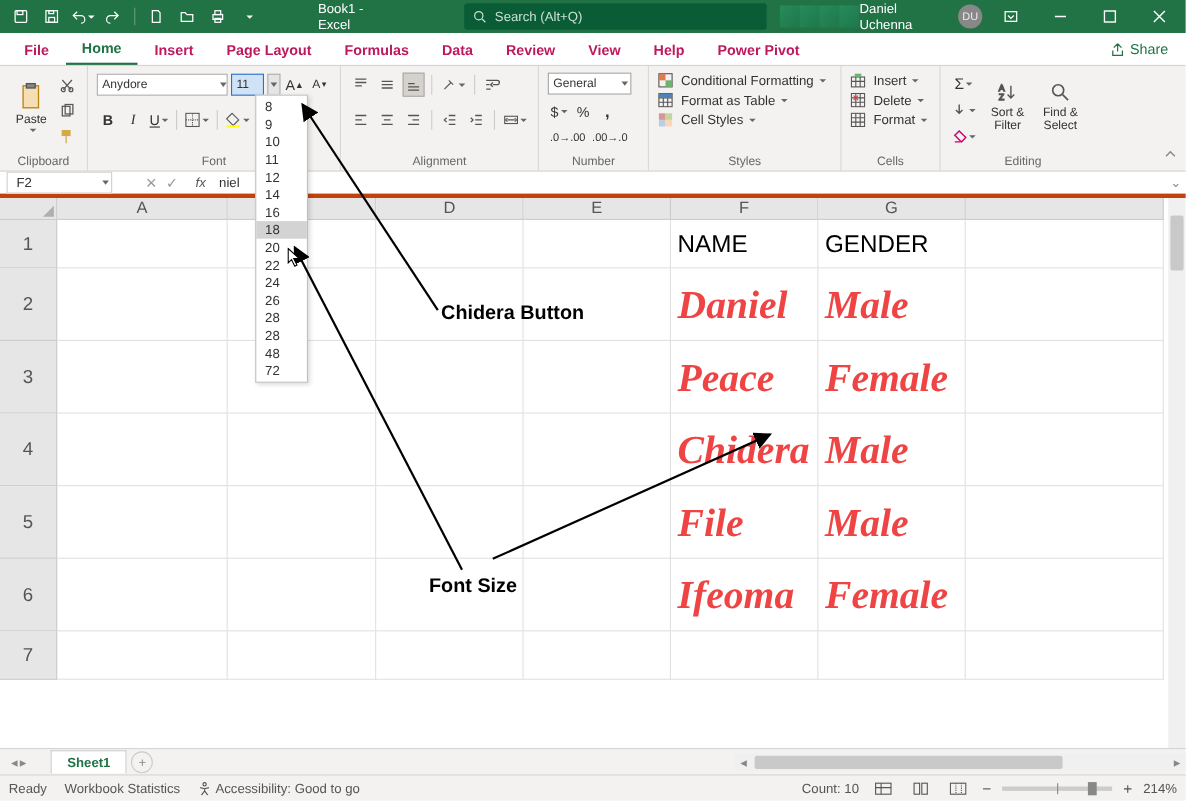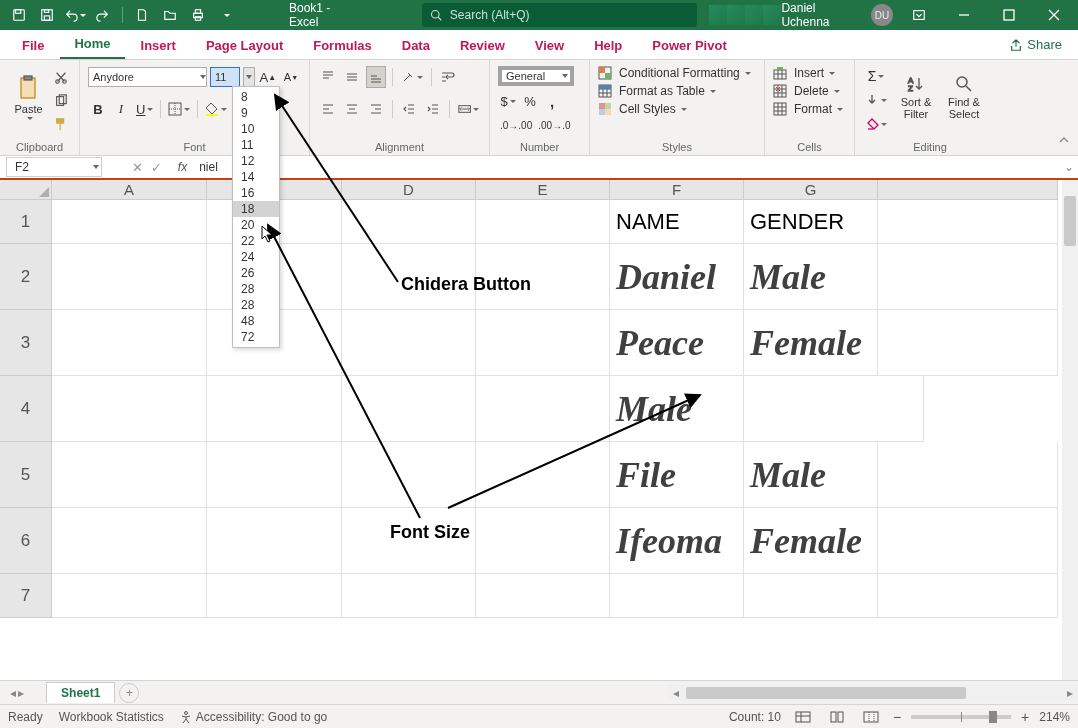--- a/index.html
+++ b/index.html
@@ -34,48 +34,48 @@
   .rib-row { display:flex; align-items:center; gap:3px; }
   .rib-btn { min-width:20px; height:22px; display:flex; align-items:center; justify-content:center; padding:0 2px; }
   .fontbox { width:120px; height:20px; border:1px solid #adadad; background:#fff; padding-left:4px; font-size:11px; display:flex; align-items:center; justify-content:space-between; }
   .sizebox { width:30px; height:20px; border:1px solid #2d72c8; background:#d0e2f6; padding-left:4px; font-size:11px; display:flex; align-items:center; }
   .sizebox-dd { width:12px; height:20px; border:1px solid #adadad; background:#e5e5e5; display:flex; align-items:center; justify-content:center; }
   .caret { width:0; height:0; border-left:3px solid transparent; border-right:3px solid transparent; border-top:4px solid #666; }
   .caret-s { width:0; height:0; border-left:3px solid transparent; border-right:3px solid transparent; border-top:3px solid #666; margin-left:2px; }
   
   .big-btn { display:flex; flex-direction:column; align-items:center; justify-content:center; width:42px; height:66px; gap:2px; font-size:11px; }
   
-  .numfmt { width:76px; height:20px; border:4px solid #a3a3a3; background:#fff; padding-left:4px; font-size:11px; display:flex; align-items:center; justify-content:space-between; padding-right:2px; }
+  .numfmt { width:76px; height:20px; border:1px solid #a3a3a3; background:#fff; padding-left:4px; font-size:11px; display:flex; align-items:center; justify-content:space-between; padding-right:2px; }
   
   
   .size-dd { position:absolute; left:232px; top:26px; width:48px; background:#fff; border:1px solid #c0c0c0; box-shadow: 2px 2px 4px rgba(0,0,0,0.15); z-index:100; padding:2px 0; }
   .size-dd-item { padding:1px 8px; font-size:12px; color:#333; }
   .size-dd-item.hov { background:#d3d3d3; }
   
   
-  .fbar { height:24px; border-bottom:2px solid #c2410c; display:flex; align-items:center; background:#fff; }
+  .fbar { height:24px; border-bottom:4px solid #c2410c; display:flex; align-items:center; background:#fff; }
   .namebox { width:96px; height:20px; border:1px solid #cfcfcf; margin-left:6px; display:flex; align-items:center; justify-content:space-between; padding-left:8px; padding-right:2px; font-size:12px; background:#fff; }
   .fbar-btns { display:flex; align-items:center; gap:8px; margin-left:30px; color:#999; }
   .fbar-fx { font-style:italic; color:#555; margin-left:8px; }
   .fbar-text { margin-left:12px; font-size:12px;text-align:center; }
   .fbar-expand { margin-left:auto; width:18px; text-align:center; color:#888; }
   
   
   .grid-wrap { position:absolute; top:180px; left:0; right:0; bottom:48px; overflow:hidden; background:#fff; }
   .col-headers { display:flex; height:20px; position:absolute; top:0; left:0; }
   .sel-corner { width:52px; height:20px; background:#e6e6e6; border-right:1px solid #ccc; border-bottom:1px solid #ccc; position:relative; }
   .sel-corner::after { content:''; position:absolute; right:2px; bottom:2px; width:0; height:0; border-right:10px solid #b0b0b0; border-top:10px solid transparent; }
   .col-h { height:20px; background:#e6e6e6; border-right:1px solid #ccc; border-bottom:1px solid #ccc; display:flex; align-items:center; justify-content:center; font-size:15px; color:#555; }
   .row-headers { position:absolute; left:0; top:20px; }
   .row-h { width:52px; background:#e6e6e6; border-right:1px solid #ccc; border-bottom:1px solid #ccc; display:flex; align-items:center; justify-content:center; font-size:17px; color:#555; }
   .cells { position:absolute; left:52px; top:20px; }
   .cell-row { display:flex; }
   .cell { border-right:1px solid #e1e1e1; border-bottom:1px solid #e1e1e1; padding:2px 6px; display:flex; align-items:center; overflow:hidden; white-space:nowrap; }
   .hdr-cell { font-size:22px; font-weight:400; color:#000; }
-  .script-cell { font-family: 'Brush Script MT', cursive; font-size:36px; font-weight:700; color:#404040; font-style:italic; }
+  .script-cell { font-family: 'Brush Script MT', cursive; font-size:36px; font-weight:700; color:#ef4444; font-style:italic; }
   .vscroll { position:absolute; right:0; top:0; width:16px; bottom:0; background:#f0f0f0; }
   .vscroll-thumb { position:absolute; left:2px; right:2px; top:16px; height:50px; background:#c9c9c9; border-radius:2px; }
   
   
   .sheettabs { position:absolute; left:0; right:0; bottom:24px; height:24px; background:#f3f2f1; border-top:1px solid #d4d4d4; display:flex; align-items:center; }
   .sheettab-nav { display:flex; gap:2px; padding:0 10px; color:#888; }
   .sheettab { background:#fff; border:1px solid #ccc; border-bottom:none; padding:3px 14px; font-size:12px;margin-left:12px; }
   .sheettab.active { font-weight:600; color:#217346; }
   .sheet-add { width:20px; height:20px; border:1px solid #ccc; border-radius:50%; display:flex; align-items:center; justify-content:center; margin-left:4px; color:#888; }
   .hscroll { margin-left:auto; flex:0 0 410px; height:16px; background:#f0f0f0; display:flex; align-items:center; position:relative; }
@@ -575,20 +575,21 @@
       <div class="cell" style="width:134px; height:66px;"></div>
       <div class="cell script-cell" style="width:134px; height:66px;">Peace</div>
       <div class="cell script-cell" style="width:134px; height:66px;">Female</div>
       <div class="cell" style="width:180px; height:66px;"></div>
     </div>
     <div class="cell-row">
       <div class="cell" style="width:155px; height:66px;"></div>
       <div class="cell" style="width:135px; height:66px;"></div>
       <div class="cell" style="width:134px; height:66px;"></div>
       <div class="cell" style="width:134px; height:66px;"></div>
+      <div class="cell script-cell" style="width:134px; height:66px;">Chidera</div>
       <div class="cell script-cell" style="width:134px; height:66px;">Male</div>
       <div class="cell" style="width:180px; height:66px;"></div>
     </div>
     <div class="cell-row">
       <div class="cell" style="width:155px; height:66px;"></div>
       <div class="cell" style="width:135px; height:66px;"></div>
       <div class="cell" style="width:134px; height:66px;"></div>
       <div class="cell" style="width:134px; height:66px;"></div>
       <div class="cell script-cell" style="width:134px; height:66px;">File</div>
       <div class="cell script-cell" style="width:134px; height:66px;">Male</div>

